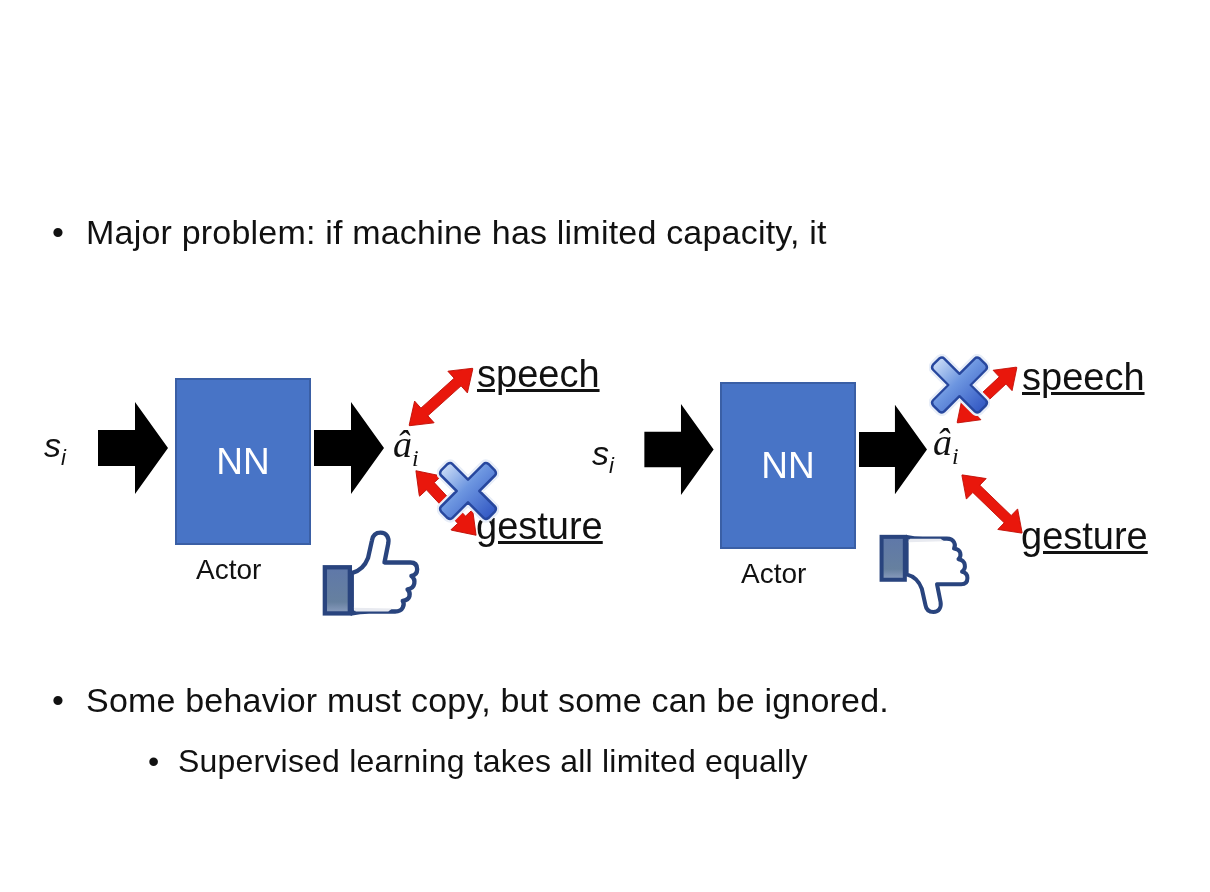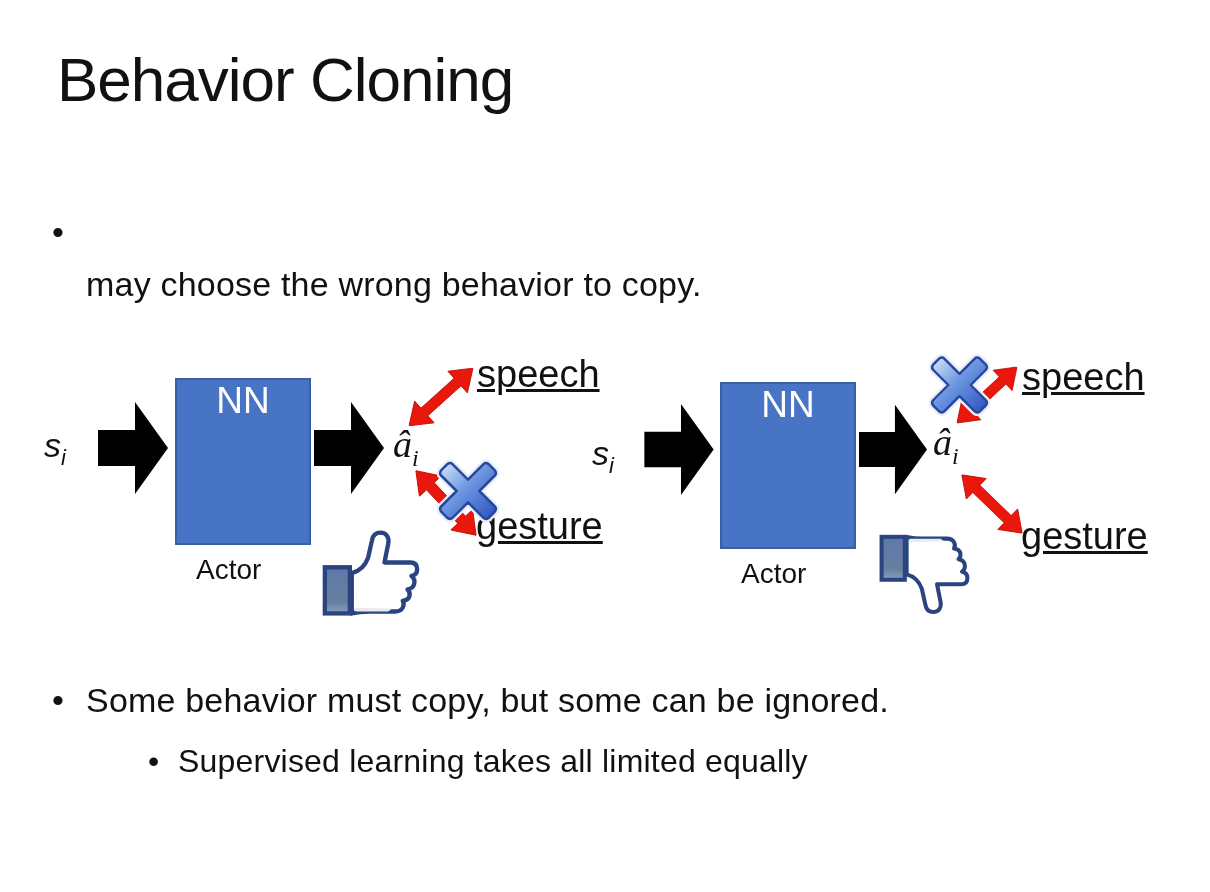--- a/index.html
+++ b/index.html
@@ -34,41 +34,39 @@
   .math-label{
     font-family:Liberation Serif, serif;
     font-style:italic;
     font-size:38px;
     white-space:nowrap;
   }
   .math-label sub{font-size:24px;}
   .nn-box{
     background:var(--nn-box-fill,#4874C6);
     border:2px solid var(--nn-box-border,#3A5FA5);
-    display:flex;align-items:flex-start;justify-content:center;
+    display:flex;align-items:center;justify-content:center;
     color:#ffffff;font-size:37px;
   }
   .actor-label{font-size:28px;white-space:nowrap;}
   .sg-label{font-size:38px;white-space:nowrap;text-decoration:underline;}
   .red-arrow{z-index:2;}
   .cross{z-index:3;}
   svg{display:block;}
 </style>
 </head>
 <body>
 
 <div class="slide">
 
-  <div class="abs title">Behavior Cloning</div>
 
   <div class="abs b1 bullet-row">
     <span class="dot">•</span>
     <span>
-      <br>
-      <span>may choose the wrong behavior to copy.</span>
+      <span>Major problem: if machine has limited capacity, it</span><br>
     </span>
   </div>
 
   <div class="abs io-label" style="left:44px;top:426px;"><span>s</span><sub>i</sub></div>
 
   <svg class="abs" style="left:98px;top:400px;" width="70" height="96" viewBox="0 0 70 96">
     <polygon points="0,30 37,30 37,2 70,48 37,94 37,66 0,66" fill="var(--arrow-black,#000)"></polygon>
   </svg>
 
   <div class="abs nn-box" style="left:175px;top:378px;width:132px;height:163px;">

